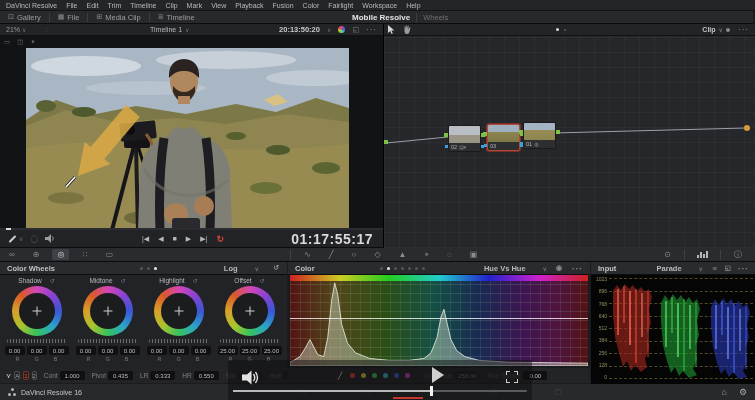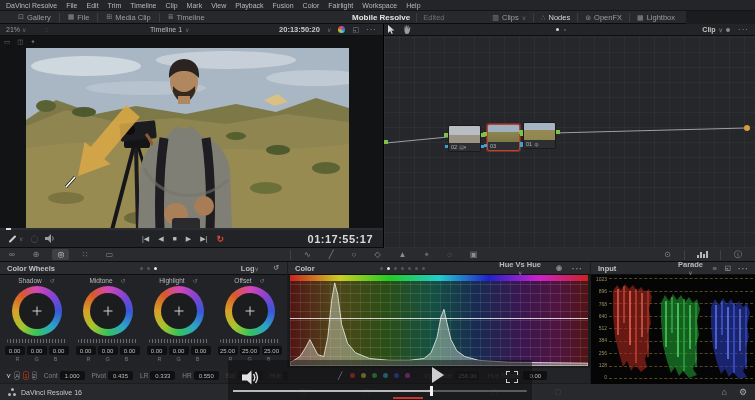--- a/index.html
+++ b/index.html
@@ -7,23 +7,23 @@
     font-family:"Liberation Sans", sans-serif; -webkit-font-smoothing:antialiased; }
   #app { position:relative; width:755px; height:400px; background:#1b1c1e; color:#9a9a9a; }
 
   
   .menubar { position:absolute; left:0; top:0; width:755px; height:11px;
     background:#242528; display:flex; align-items:center; gap:9px; padding:0 6px;
     font-size:7px; color:#b8b8b8; border-bottom:1px solid #141416; }
   .menubar span { white-space:nowrap; }
 
   
-  .toolbar { position:absolute; left:0; top:11px; width:686px; height:13px;
+  .toolbar { position:absolute; left:0; top:11px; width:753px; height:13px;
     background:#28292c; border-bottom:1px solid #0c0c0d; display:flex; align-items:center;
-    font-size:7.5px; color:#9c9c9c;padding-left:10px; }
+    font-size:7.5px; color:#9c9c9c; }
   .tb-btn { display:flex; align-items:center; gap:3px; padding:0 8px; height:100%; }
   .tb-sep { width:1px; height:9px; background:#3c3d40; }
   .tb-icon { font-size:7px; color:#8a8a8a; }
   .proj { position:absolute; left:352px; top:0; height:13px; display:flex; align-items:center; gap:6px; }
   .proj-title { font-size:8px; font-weight:bold; color:#e3e3e3; }
   .proj-status { font-size:7.5px; color:#6f6f72; }
   .tb-right { position:absolute; right:4px; top:0; height:13px; display:flex; align-items:center; }
   .tb-right .tb-btn { padding:0 7px; }
   .tb-right .active { color:#d8d8d8; }
 
@@ -76,41 +76,41 @@
   
   .scrubline { position:absolute; left:0; top:228px; width:383px; height:2px; background:#2c2d30; }
   .scrubtick { position:absolute; left:6px; top:0; width:5px; height:2px; background:#e0e0e0; }
   .transport { position:absolute; left:0; top:230px; width:383px; height:18px; background:#222326;
     border-bottom:1px solid #0c0c0d; display:flex; align-items:center; }
   .tr-left { display:flex; align-items:center; gap:7px; margin-left:8px; }
   .pen-line { width:9px; height:2px; background:#cfcfcf; transform:rotate(-45deg); border-radius:1px; }
   .tr-center { position:absolute; left:142px; display:flex; align-items:center; gap:9px;
     font-size:7px; color:#b9b9b9; }
   .tr-loop { color:#d84a35; font-size:9px; font-weight:bold; }
-  .tr-tc { position:absolute; right:10px; font-size:11px; font-weight:bold; color:#dadada; letter-spacing:0.5px; }
+  .tr-tc { position:absolute; right:10px; font-size:14px; font-weight:bold; color:#dadada; letter-spacing:0.5px; }
   .ghost { color:#55565a; }
 
   
   .palettebar { position:absolute; left:0; top:248px; width:755px; height:14px; background:#2a2b2e;
     border-bottom:1px solid #0b0b0c; display:flex; align-items:center; font-size:8px; color:#8d8d91; }
   .pb-icon { padding:0 9px; }
   .pb-icon.sel { background:#404146; border-radius:2px; margin:0 4px; padding:1px 5px; color:#d0d0d4; }
   .pb-sep { width:1px; height:10px; background:#404144; margin:0 4px; }
   .pb-right { position:absolute; right:4px; display:flex; align-items:center; }
   .mini-bars { display:inline-flex; align-items:flex-end; gap:1px; height:7px; padding:0 8px; }
   .mini-bars i { width:2px; background:#b8b8bc; display:block; }
 
   
   .panel-header { position:absolute; height:13px; background:#2a2b2e; border-bottom:1px solid #0d0d0e;
     display:flex; align-items:center; font-size:7.5px; color:#c3c3c6; font-weight:bold; }
   .ph-title { margin-left:7px;text-align:right; }
   .pag { display:flex; gap:4px; align-items:center; }
   .pag i { width:3px; height:3px; border-radius:50%; background:#55565a; }
   .pag i.on { background:#e8e8e8; }
-  .ph-mode { display:flex; align-items:center; gap:0; font-weight:bold; color:#b9b9bc; }
+  .ph-mode { display:flex; align-items:center; gap:17px; font-weight:bold; color:#b9b9bc; }
 
   
   .cw-panel { position:absolute; left:0; top:275px; width:287px; height:93px; background:#222326; }
   .wheel-col { position:absolute; top:2px; width:69px; }
   .wheel-head { display:flex; justify-content:center; gap:8px; font-size:6.5px; color:#b9b9bc; }
   .wheel-reset { color:#76767a; font-size:6px; }
   .wheel { position:relative; width:50px; height:50px; margin:2px auto 0; border-radius:50%;
     background:conic-gradient(from 0deg,#d445b8,#8a43d0,#3a55d8,#2ba4c8,#36c25e,#a8c42e,#d8a02a,#d85a28,#d445b8); }
   .wheel::after { content:""; position:absolute; left:7px; top:7px; width:36px; height:36px;
     border-radius:50%; background:#1b1c1e; }
@@ -224,43 +224,21 @@
       <span>Media Clip</span>
     </div>
     <div class="tb-sep"></div>
     <div class="tb-btn">
       <span class="tb-icon">≣</span>
       <span>Timeline</span>
     </div>
     <div class="proj">
       <span class="proj-title">Mobile Resolve</span>
       <span class="tb-sep"></span>
-      <span class="proj-status">Edited</span>
-    </div>
-    <div class="tb-right">
-      <div class="tb-btn">
-        <span class="tb-icon">▥</span>
-        <span>Clips</span>
-        <span class="chev">∨</span>
-      </div>
-      <div class="tb-sep"></div>
-      <div class="tb-btn active">
-        <span class="tb-icon">∴</span>
-        <span>Nodes</span>
-      </div>
-      <div class="tb-sep"></div>
-      <div class="tb-btn">
-        <span class="tb-icon">⊛</span>
-        <span>OpenFX</span>
-      </div>
-      <div class="tb-sep"></div>
-      <div class="tb-btn">
-        <span class="tb-icon">▦</span>
-        <span>Lightbox</span>
-      </div>
+      <span class="proj-status">Wheels</span>
     </div>
   </div>
 
   <div class="viewer-header">
     <div class="vh-zoom">
       <span>21%</span>
       <span class="chev">∨</span>
     </div>
     <span class="vh-grid">∷</span>
     <div class="vh-center">
@@ -563,21 +541,21 @@
     <span class="ph-title">Color</span>
     <div class="pag" style="position:absolute; left:92px;">
       <i></i>
         <i class="on"></i>
         <i></i>
         <i></i>
         <i></i>
         <i></i>
         <i></i>
     </div>
-    <div class="ph-mode" style="position:absolute; right:49px;flex-direction:column;">
+    <div class="ph-mode" style="position:absolute; right:43px;">
       <span>Hue Vs Hue</span>
       <span class="chev">∨</span>
     </div>
     <span style="position:absolute; right:28px; color:#8a8a8e; font-size:7px;">◉</span>
     <span class="ellipsis" style="position:absolute; right:7px;">···</span>
   </div>
 
   <div class="curves-panel">
     <div class="hue-strip"></div>
     <div class="curve-area">
@@ -602,21 +580,21 @@
       <span class="cf-box">256.00</span>
     </div>
     <div class="cf-field">
       <span class="disabled">Hue Rotate</span>
       <span class="cf-box">0.00</span>
     </div>
   </div>
 
   <div class="panel-header" style="left:591px; top:262px; width:164px;">
     <span class="ph-title">Input</span>
-    <div class="ph-mode" style="position:absolute; right:52px;flex-direction:column;">
+    <div class="ph-mode" style="position:absolute; right:52px;">
       <span>Parade</span>
       <span class="chev">∨</span>
     </div>
     <span style="position:absolute; right:38px; color:#8a8a8e;">≡</span>
     <span style="position:absolute; right:24px; color:#8a8a8e; font-size:6.5px;">◱</span>
     <span class="ellipsis" style="position:absolute; right:6px;">···</span>
   </div>
 
   <div class="scopes-panel">
     <div class="scope-scale">

